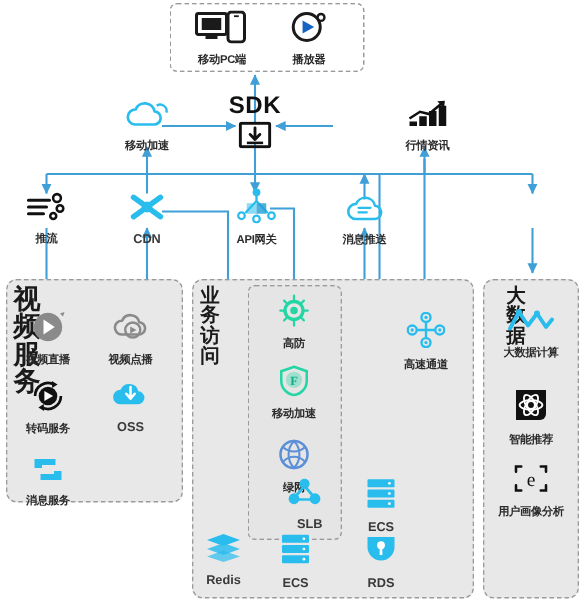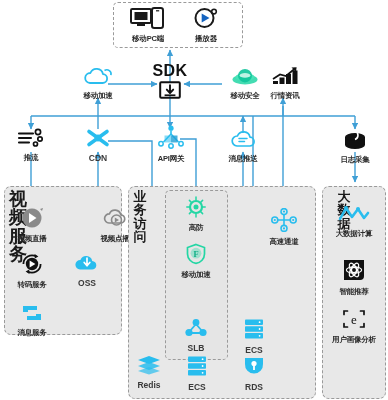--- a/index.html
+++ b/index.html
@@ -137,31 +137,20 @@
     <span class="lbl" style="font-size:16px;font-weight:bold;color:#111;letter-spacing:0.4px;margin:0;">SDK</span>
     <span class="glyph" style="margin-top:1px;">
       <svg width="22" height="18" viewBox="0 0 22 18">
         <rect x="1.2" y="1.2" width="19.6" height="15.6" rx="1" fill="none" stroke="#111" stroke-width="2"></rect>
         <path d="M11,4.2 L11,11.2 M7.8,8.6 L11,12 L14.2,8.6" fill="none" stroke="#111" stroke-width="1.9" stroke-linecap="round" stroke-linejoin="round"></path>
         <rect x="5.6" y="13.4" width="10.8" height="1.7" fill="#111"></rect>
       </svg>
     </span>
   </div>
 
-  <div class="node" style="left:222px;top:66px;width:46px;">
-    <span class="glyph">
-      <svg width="28" height="20" viewBox="0 0 28 20">
-        <ellipse cx="14" cy="13.5" rx="12.5" ry="5" fill="#23d6a4" opacity="0.85"></ellipse>
-        <ellipse cx="14" cy="11" rx="9.5" ry="4" fill="#49e3b8"></ellipse>
-        <path d="M14,3 a7,7 0 0 1 7,6.4 a7,7 0 0 1 -14,0 a7,7 0 0 1 7,-6.4z" fill="#0fc49a" opacity="0.9"></path>
-        <ellipse cx="14" cy="9.4" rx="5.4" ry="2.4" fill="#bff3e4"></ellipse>
-      </svg>
-    </span>
-    <span class="lbl">移动安全</span>
-  </div>
 
   <div class="node" style="left:262px;top:66px;width:46px;">
     <span class="glyph">
       <svg width="28" height="20" viewBox="0 0 28 20">
         <path d="M2,18 L2,15 L7,15 L7,18 z M8.5,18 L8.5,11.5 L13.5,11.5 L13.5,18 z
                  M15,18 L15,8 L20,8 L20,18 z M21.5,18 L21.5,4.5 L26.5,4.5 L26.5,18 z" fill="#111"></path>
         <path d="M2,13 L9,8.5 L15,10 L24,2.5" fill="none" stroke="#111" stroke-width="1.7"></path>
         <path d="M20.5,1.5 L25.6,1.2 L25,6.2 z" fill="#111"></path>
       </svg>
     </span>
@@ -209,47 +198,35 @@
   <div class="node" style="left:220px;top:129px;width:46px;">
     <span class="glyph">
       <svg width="28" height="20" viewBox="0 0 28 20">
         <path d="M8,17 a5,5 0 0 1 0.4,-10 a6.6,6.6 0 0 1 12.6,1.2 a4.4,4.4 0 0 1 -0.6,8.8 z" fill="none" stroke="#29bdee" stroke-width="1.7" stroke-linejoin="round"></path>
         <path d="M10,9.5 L18,9.5 M10,12.6 L15.5,12.6" stroke="#29bdee" stroke-width="1.5" stroke-linecap="round"></path>
       </svg>
     </span>
     <span class="lbl">消息推送</span>
   </div>
 
-  <div class="node" style="left:332px;top:128px;width:46px;">
-    <span class="glyph">
-      <svg width="24" height="22" viewBox="0 0 24 22">
-        <ellipse cx="12" cy="17" rx="10" ry="4" fill="#111"></ellipse>
-        <rect x="2" y="9" width="20" height="8" fill="#111"></rect>
-        <ellipse cx="12" cy="9" rx="10" ry="4" fill="#111"></ellipse>
-        <path d="M12,3 a4.6,4.6 0 0 1 0,8.6" fill="none" stroke="#fff" stroke-width="1.6"></path>
-        <circle cx="12" cy="3.2" r="1.6" fill="#fff"></circle>
-      </svg>
-    </span>
-    <span class="lbl">日志采集</span>
-  </div>
 
   <div class="panel" style="left:4px;top:186px;width:116px;height:147px;"></div>
   <div class="panel-title" style="left:9px;top:190px;font-size:18px;">视频服务</div>
 
   <div class="node" style="left:11px;top:207px;width:42px;">
     <span class="glyph">
       <svg width="24" height="22" viewBox="0 0 24 22">
         <path d="M12,1.5 a9.5,9.5 0 1 1 -0.01,0 z M20,2 l3,-1 -1,3 z" fill="#8a8a8a"></path>
         <path d="M9,6 L16.5,11 L9,16 z" fill="#fff"></path>
       </svg>
     </span>
     <span class="lbl">视频直播</span>
   </div>
 
-  <div class="node" style="left:65px;top:207px;width:44px;margin-left:28px;">
+  <div class="node" style="left:65px;top:207px;width:44px;">
     <span class="glyph">
       <svg width="26" height="22" viewBox="0 0 26 22">
         <path d="M7,16 a4.6,4.6 0 0 1 0.4,-9.2 a6,6 0 0 1 11.4,1 a4,4 0 0 1 -0.4,8.2 z" fill="none" stroke="#8a8a8a" stroke-width="1.7" stroke-linejoin="round"></path>
         <circle cx="14.5" cy="13" r="5" fill="none" stroke="#8a8a8a" stroke-width="1.6"></circle>
         <path d="M12.8,10.6 L17,13 L12.8,15.4 z" fill="#8a8a8a"></path>
       </svg>
     </span>
     <span class="lbl">视频点播</span>
   </div>
 
@@ -310,22 +287,33 @@
     <span class="glyph">
       <svg width="22" height="22" viewBox="0 0 22 22">
         <path d="M11,1.5 L19.5,4.5 L19.5,11 a9.5,9.5 0 0 1 -8.5,9.3 a9.5,9.5 0 0 1 -8.5,-9.3 L2.5,4.5 z" fill="none" stroke="#23d6a4" stroke-width="1.7"></path>
         <circle cx="11" cy="10.2" r="5.4" fill="#23d6a4" opacity="0.35"></circle>
         <text x="11" y="13.6" font-family="Liberation Serif, serif" font-size="8.4" font-weight="bold" fill="#0fae86" text-anchor="middle">F</text>
       </svg>
     </span>
     <span class="lbl">移动加速</span>
   </div>
 
-
-  <div class="node" style="left:177px;top:318px;width:38px;">
+  <div class="node" style="left:177px;top:292px;width:38px;">
+    <span class="glyph">
+      <svg width="22" height="22" viewBox="0 0 22 22">
+        <circle cx="11" cy="11" r="9" fill="none" stroke="#5b8fd9" stroke-width="1.7"></circle>
+        <path d="M11,2 a13,13 0 0 0 0,18 a13,13 0 0 0 0,-18z" fill="none" stroke="#5b8fd9" stroke-width="1.4"></path>
+        <path d="M3.5,6 C8,10 14,10 18.5,6" fill="none" stroke="#5b8fd9" stroke-width="1.4"></path>
+        <path d="M4,15.5 C8,11.5 14,11.5 18,15.5" fill="none" stroke="#5b8fd9" stroke-width="1.4"></path>
+      </svg>
+    </span>
+    <span class="lbl">绿网</span>
+  </div>
+
+  <div class="node" style="left:177px;top:318px;width:38px;text-align:right;">
     <span class="glyph">
       <svg width="24" height="20" viewBox="0 0 24 20">
         <circle cx="12" cy="4.5" r="3.4" fill="#29bdee"></circle>
         <circle cx="5" cy="14.5" r="3.6" fill="#29bdee"></circle>
         <circle cx="19" cy="14.5" r="3.6" fill="#29bdee"></circle>
         <path d="M12,6 L6.4,12.5 M12,6 L17.6,12.5 M7.5,15 L16.5,15" stroke="#29bdee" stroke-width="1.8"></path>
       </svg>
     </span>
     <span class="lbl en">SLB</span>
   </div>

